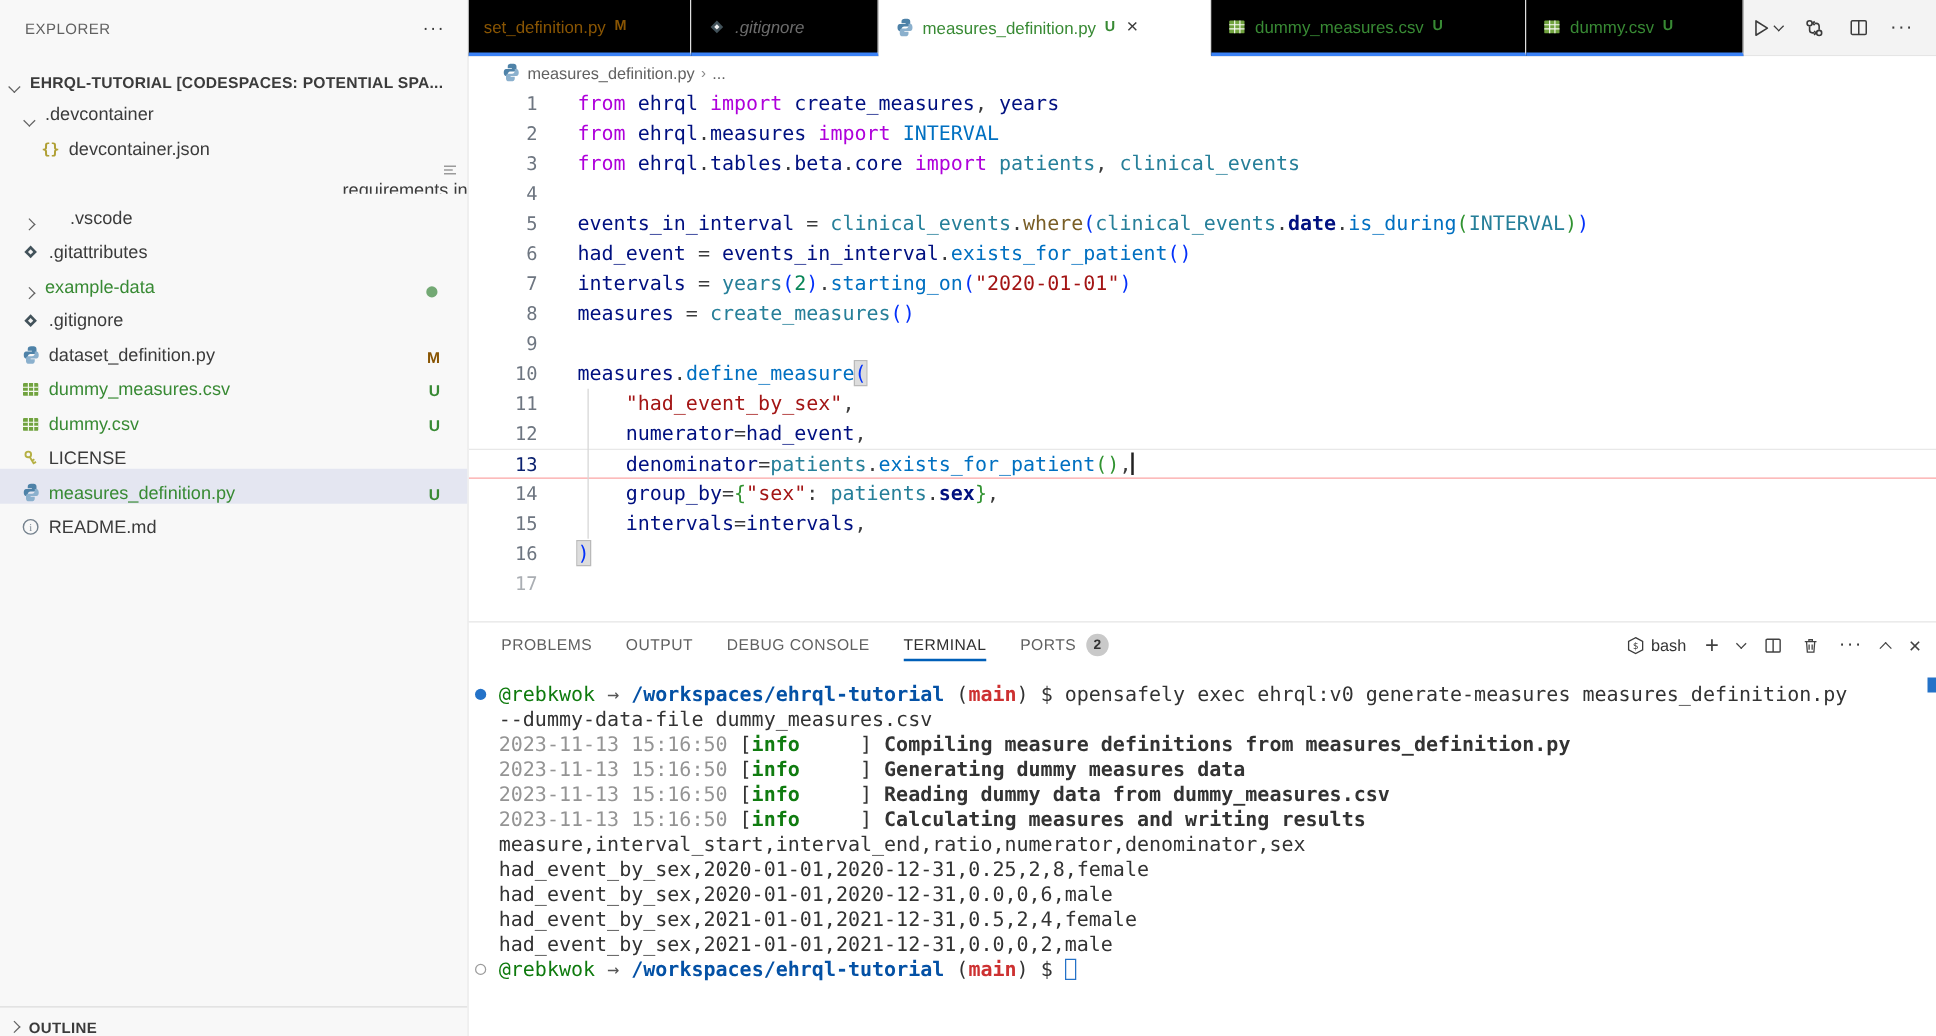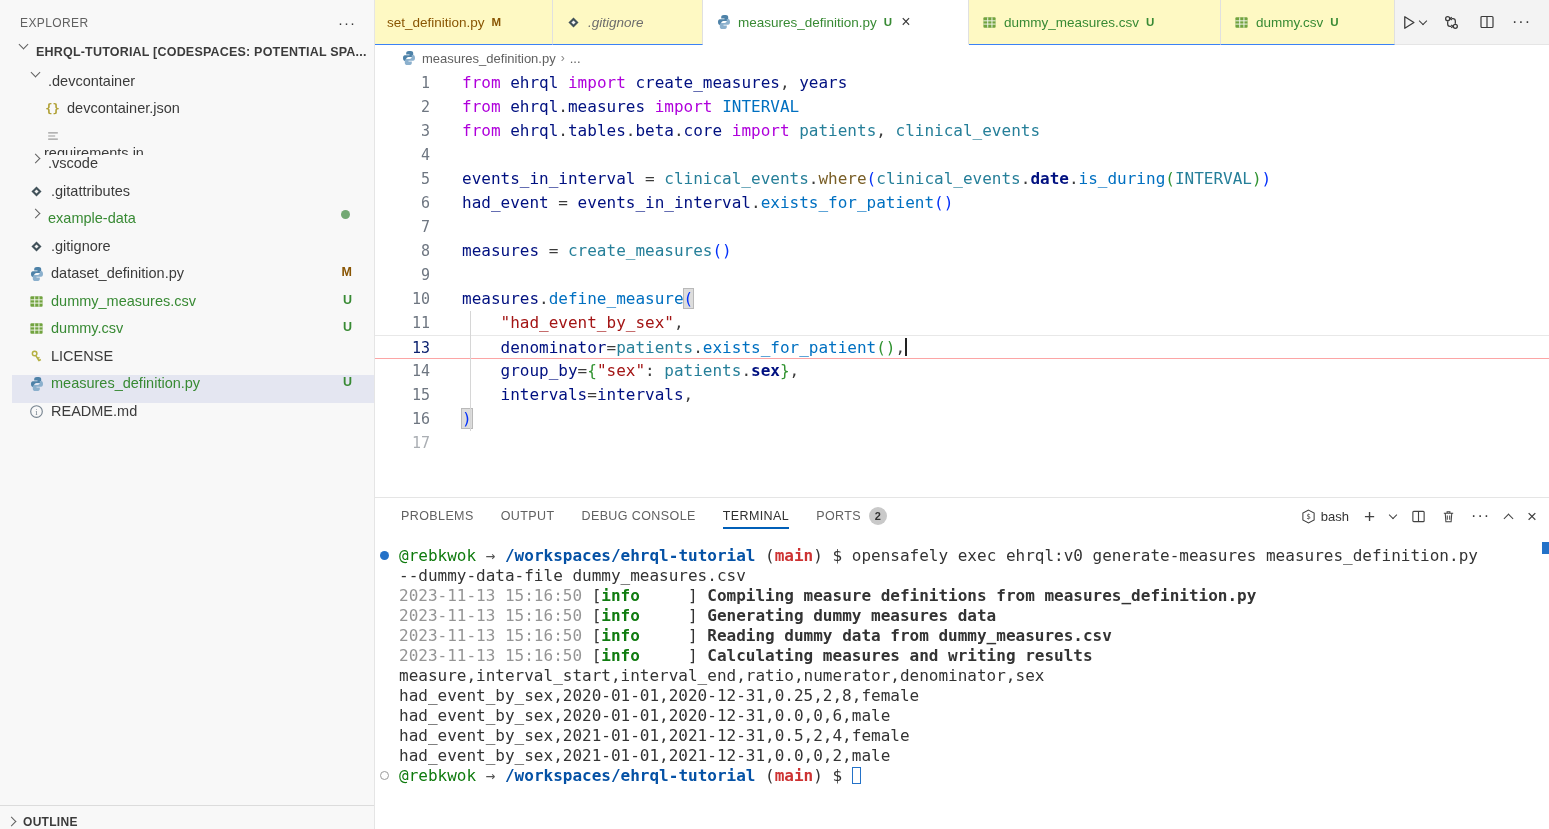--- a/index.html
+++ b/index.html
@@ -10,21 +10,21 @@
     -webkit-font-smoothing:antialiased;
   }
 
   
   .sidebar { position:absolute; left:0; top:0; width:375px; height:829px;
     background:#f8f8f8; border-right:1px solid #e5e5e5; overflow:hidden; }
   .sb-header { height:45px; display:flex; align-items:center; padding:0 18px 0 20px; }
   .sb-title { font-size:12px; color:#616161; letter-spacing:.4px; flex:1; }
   .sb-ellipsis { color:#3b3b3b; font-size:15px; letter-spacing:1px; cursor:pointer; }
   .tree { }
-  .trow { height:27.5px; display:flex; align-items:flex-start; position:relative; font-size:14.5px; cursor:pointer;margin-left:12px; }
+  .trow { height:27.5px; display:flex; align-items:flex-end; position:relative; font-size:14.5px; cursor:pointer; }
   .trow.sel { background:#e4e6f1; }
   .trow .lbl { white-space:nowrap; overflow:hidden; }
   .trow.rootrow .lbl { font-weight:bold; font-size:12.5px; letter-spacing:.2px; }
   .chev { width:7px; height:7px; border-right:1.5px solid #616161; border-bottom:1.5px solid #616161;
     display:inline-block; flex:none; }
   .chev.exp { transform:rotate(45deg); margin-top:-4px; }
   .chev.col { transform:rotate(-45deg); }
   .ficon { width:17px; height:17px; flex:none; display:inline-flex; align-items:center; justify-content:center;
     margin-right:6px; font-size:12px; }
   .badge { position:absolute; right:22px; font-size:12.5px; font-weight:bold; }
@@ -33,22 +33,22 @@
   .green-lbl { color:#388a34; }
   .outline { position:absolute; left:0; right:0; bottom:-8px; border-top:1px solid #dcdcdc; background:#f8f8f8; height:32px;
     display:flex; align-items:center; padding-left:8px; }
   .outline .lbl { font-weight:bold; font-size:12px; color:#3b3b3b; margin-left:8px; letter-spacing:.3px; }
 
   
   .main { position:absolute; left:375px; top:0; width:1174px; height:829px; }
 
   
   .tabbar { position:absolute; top:0; left:0; right:0; height:45px; background:#f3f3f3; display:flex; }
-  .tab { height:45px; display:flex; align-items:center; padding:0 12px; background:#fef9c3;
-    border-right:1px solid #e0e0e0; border-bottom:1px solid #3b82f6; font-size:13.5px; cursor:pointer;
+  .tab { height:45px; display:flex; align-items:center; padding:0 12px; background:#000000;
+    border-right:1px solid #e0e0e0; border-bottom:3px solid #3b82f6; font-size:13.5px; cursor:pointer;
     overflow:hidden; flex:none; }
   .tab.active { background:#fff; border-bottom:1px solid #fff; }
   .tab .ticon { width:17px; height:17px; margin-right:6px; flex:none; display:inline-flex; align-items:center; justify-content:center; }
   .tab .tbadge { margin-left:7px; font-weight:bold; font-size:11.5px; }
   .tab .tclose { margin-left:9px; font-size:16px; color:#3b3b3b; line-height:1; }
   .tab.t-mod { color:#895503; } .tab.t-unt { color:#388a34; }
   .tab.t-prev { color:#6c6c6c; font-style:italic; }
   .tabfill { flex:1; border-bottom:1px solid #e5e5e5; display:flex; align-items:center;
     justify-content:flex-end; gap:16px; padding-right:18px; }
   .eact { width:19px; height:19px; display:inline-flex; align-items:center; justify-content:center; cursor:pointer; }
@@ -132,21 +132,21 @@
         <span class="lbl">devcontainer.json</span>
       </div>
       <div class="trow" style="padding-left: 32px; flex-direction: column;">
         <span class="ficon">
           <svg width="14" height="14" viewBox="0 0 16 16" stroke="#9a9a9a" stroke-width="1.3">
             <path d="M2.5 4.5h11M2.5 8h8M2.5 11.5h11"></path>
           </svg>
         </span>
         <span class="lbl">requirements.in</span>
       </div>
-      <div class="trow" style="padding-left: 20px;">
+      <div class="trow" style="padding-left: 20px; gap: 20px;">
         <span class="chev col" style="margin-right: 9px;"></span>
         <span class="lbl">.vscode</span>
       </div>
       <div class="trow" style="padding-left: 16px;">
         <span class="ficon">
           <svg width="15" height="15" viewBox="0 0 16 16">
             <rect x="4.2" y="4.2" width="7.6" height="7.6" transform="rotate(45 8 8)" fill="#42525a"></rect>
             <rect x="6.4" y="6.4" width="3.2" height="3.2" transform="rotate(45 8 8)" fill="#f3f3f3"></rect>
           </svg>
         </span>
@@ -314,25 +314,26 @@
       <span class="bc-sep">›</span>
       <span>...</span>
     </div>
     <div class="code" id="code">
         <div class="cl"><span class="ln">1</span><span class="lt"><span class="kw">from</span><span> </span><span class="nv">ehrql</span><span> </span><span class="kw">import</span><span> </span><span class="nv">create_measures</span><span>, </span><span class="nv">years</span></span></div>
         <div class="cl"><span class="ln">2</span><span class="lt"><span class="kw">from</span><span> </span><span class="nv">ehrql</span><span>.</span><span class="nv">measures</span><span> </span><span class="kw">import</span><span> </span><span class="bl">INTERVAL</span></span></div>
         <div class="cl"><span class="ln">3</span><span class="lt"><span class="kw">from</span><span> </span><span class="nv">ehrql</span><span>.</span><span class="nv">tables</span><span>.</span><span class="nv">beta</span><span>.</span><span class="nv">core</span><span> </span><span class="kw">import</span><span> </span><span class="tl">patients</span><span>, </span><span class="tl">clinical_events</span></span></div>
         <div class="cl"><span class="ln">4</span><span class="lt"></span></div>
         <div class="cl"><span class="ln">5</span><span class="lt"><span class="nv">events_in_interval</span><span> = </span><span class="tl">clinical_events</span><span>.</span><span class="fn">where</span><span class="b1">(</span><span class="tl">clinical_events</span><span>.</span><span class="nvb">date</span><span>.</span><span class="bl">is_during</span><span class="b2">(</span><span class="tl">INTERVAL</span><span class="b2">)</span><span class="b1">)</span></span></div>
         <div class="cl"><span class="ln">6</span><span class="lt"><span class="nv">had_event</span><span> = </span><span class="nv">events_in_interval</span><span>.</span><span class="bl">exists_for_patient</span><span class="b1">()</span></span></div>
-        <div class="cl"><span class="ln">7</span></div>
+        <div class="cl"><span class="ln">7</span><span class="lt"><span class="nv">intervals</span><span> = </span><span class="tl">years</span><span class="b1">(</span><span class="nm">2</span><span class="b1">)</span><span>.</span><span class="bl">starting_on</span><span class="b1">(</span><span class="st">"2020-01-01"</span><span class="b1">)</span></span></div>
         <div class="cl"><span class="ln">8</span><span class="lt"><span class="nv">measures</span><span> = </span><span class="tl">create_measures</span><span class="b1">()</span></span></div>
         <div class="cl"><span class="ln">9</span><span class="lt"></span></div>
         <div class="cl"><span class="ln">10</span><span class="lt"><span class="nv">measures</span><span>.</span><span class="bl">define_measure</span><span class="b1x">(</span></span></div>
         <div class="cl"><span class="ln">11</span><span class="lt"><span>    </span><span class="st">"had_event_by_sex"</span><span>,</span></span></div>
+        <div class="cl"><span class="ln">12</span><span class="lt"><span>    </span><span class="nv">numerator</span><span>=</span><span class="nv">had_event</span><span>,</span></span></div>
         <div class="cl cur"><span class="ln">13</span><span class="lt"><span>    </span><span class="nv">denominator</span><span>=</span><span class="tl">patients</span><span>.</span><span class="bl">exists_for_patient</span><span class="b2">()</span><span>,</span><span class="caret"></span></span></div>
         <div class="cl"><span class="ln">14</span><span class="lt"><span>    </span><span class="nv">group_by</span><span>=</span><span class="b2">{</span><span class="st">"sex"</span><span>: </span><span class="tl">patients</span><span>.</span><span class="nvb">sex</span><span class="b2">}</span><span>,</span></span></div>
         <div class="cl"><span class="ln">15</span><span class="lt"><span>    </span><span class="nv">intervals</span><span>=</span><span class="nv">intervals</span><span>,</span></span></div>
         <div class="cl"><span class="ln">16</span><span class="lt"><span class="b1x">)</span></span></div>
         <div class="cl dimln"><span class="ln">17</span><span class="lt"></span></div>
         <div class="indent-guide" style="top: 240px; height: 120px;"></div>
       </div>
   </div>
 
   <div class="panel">

